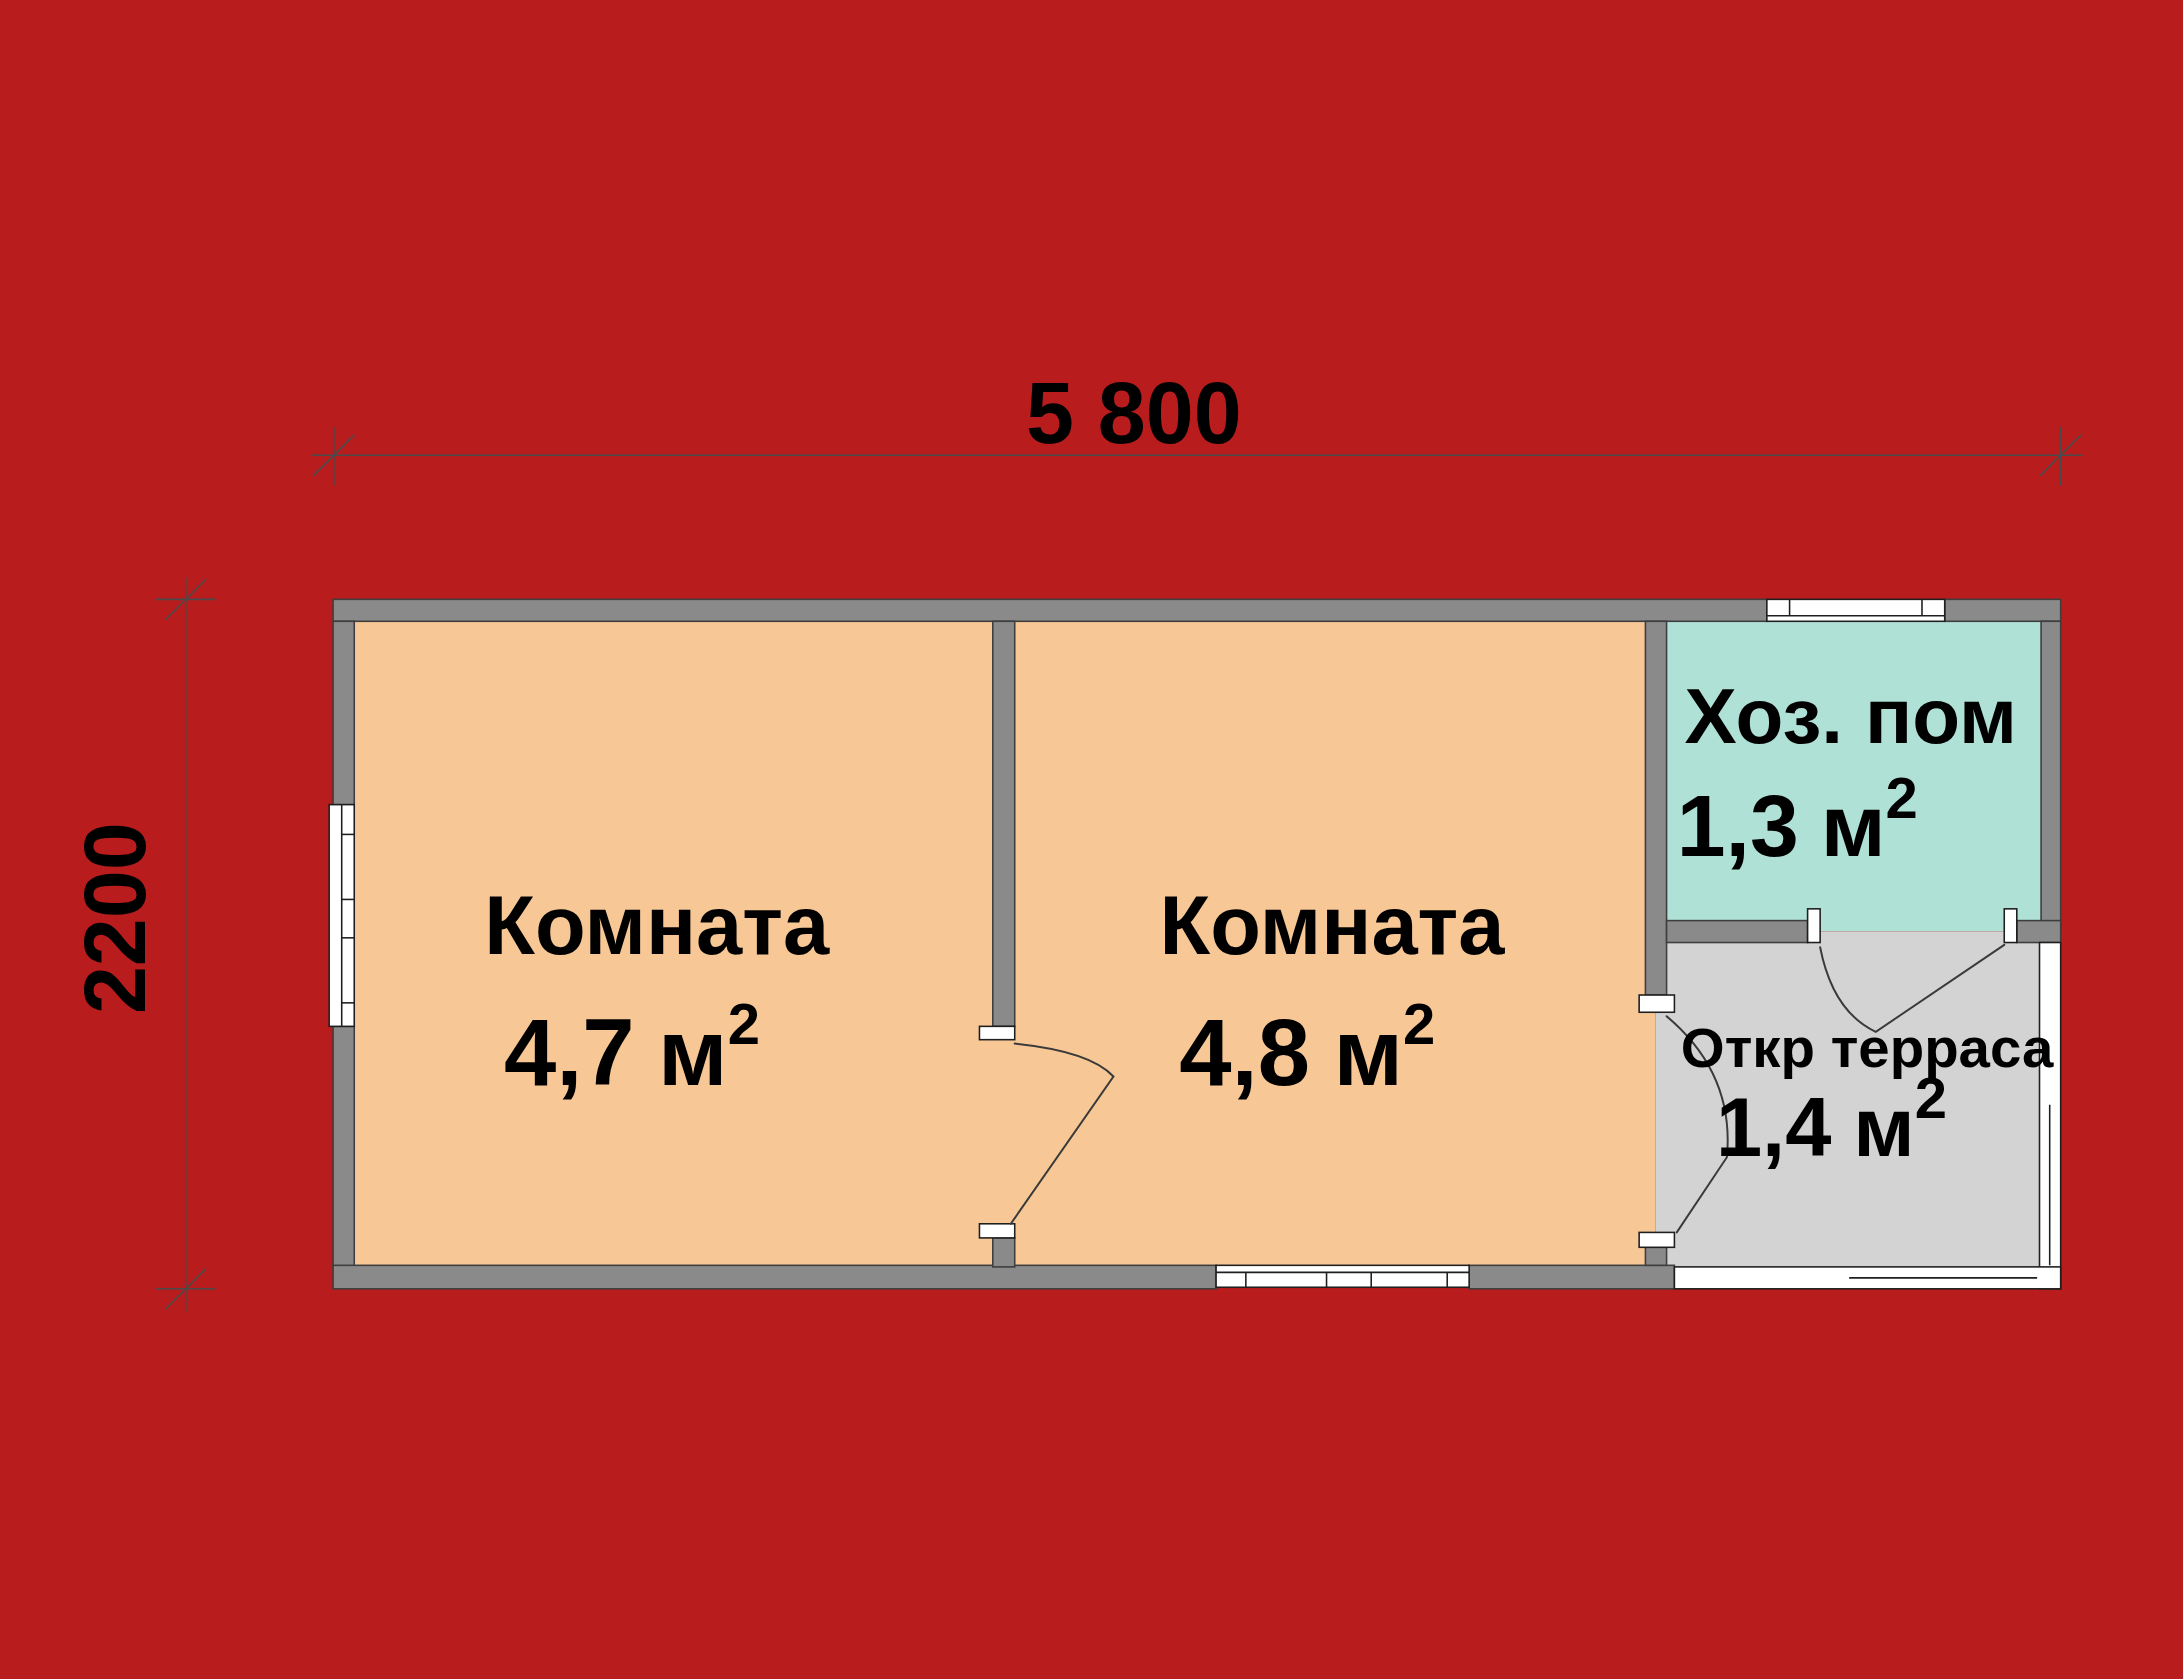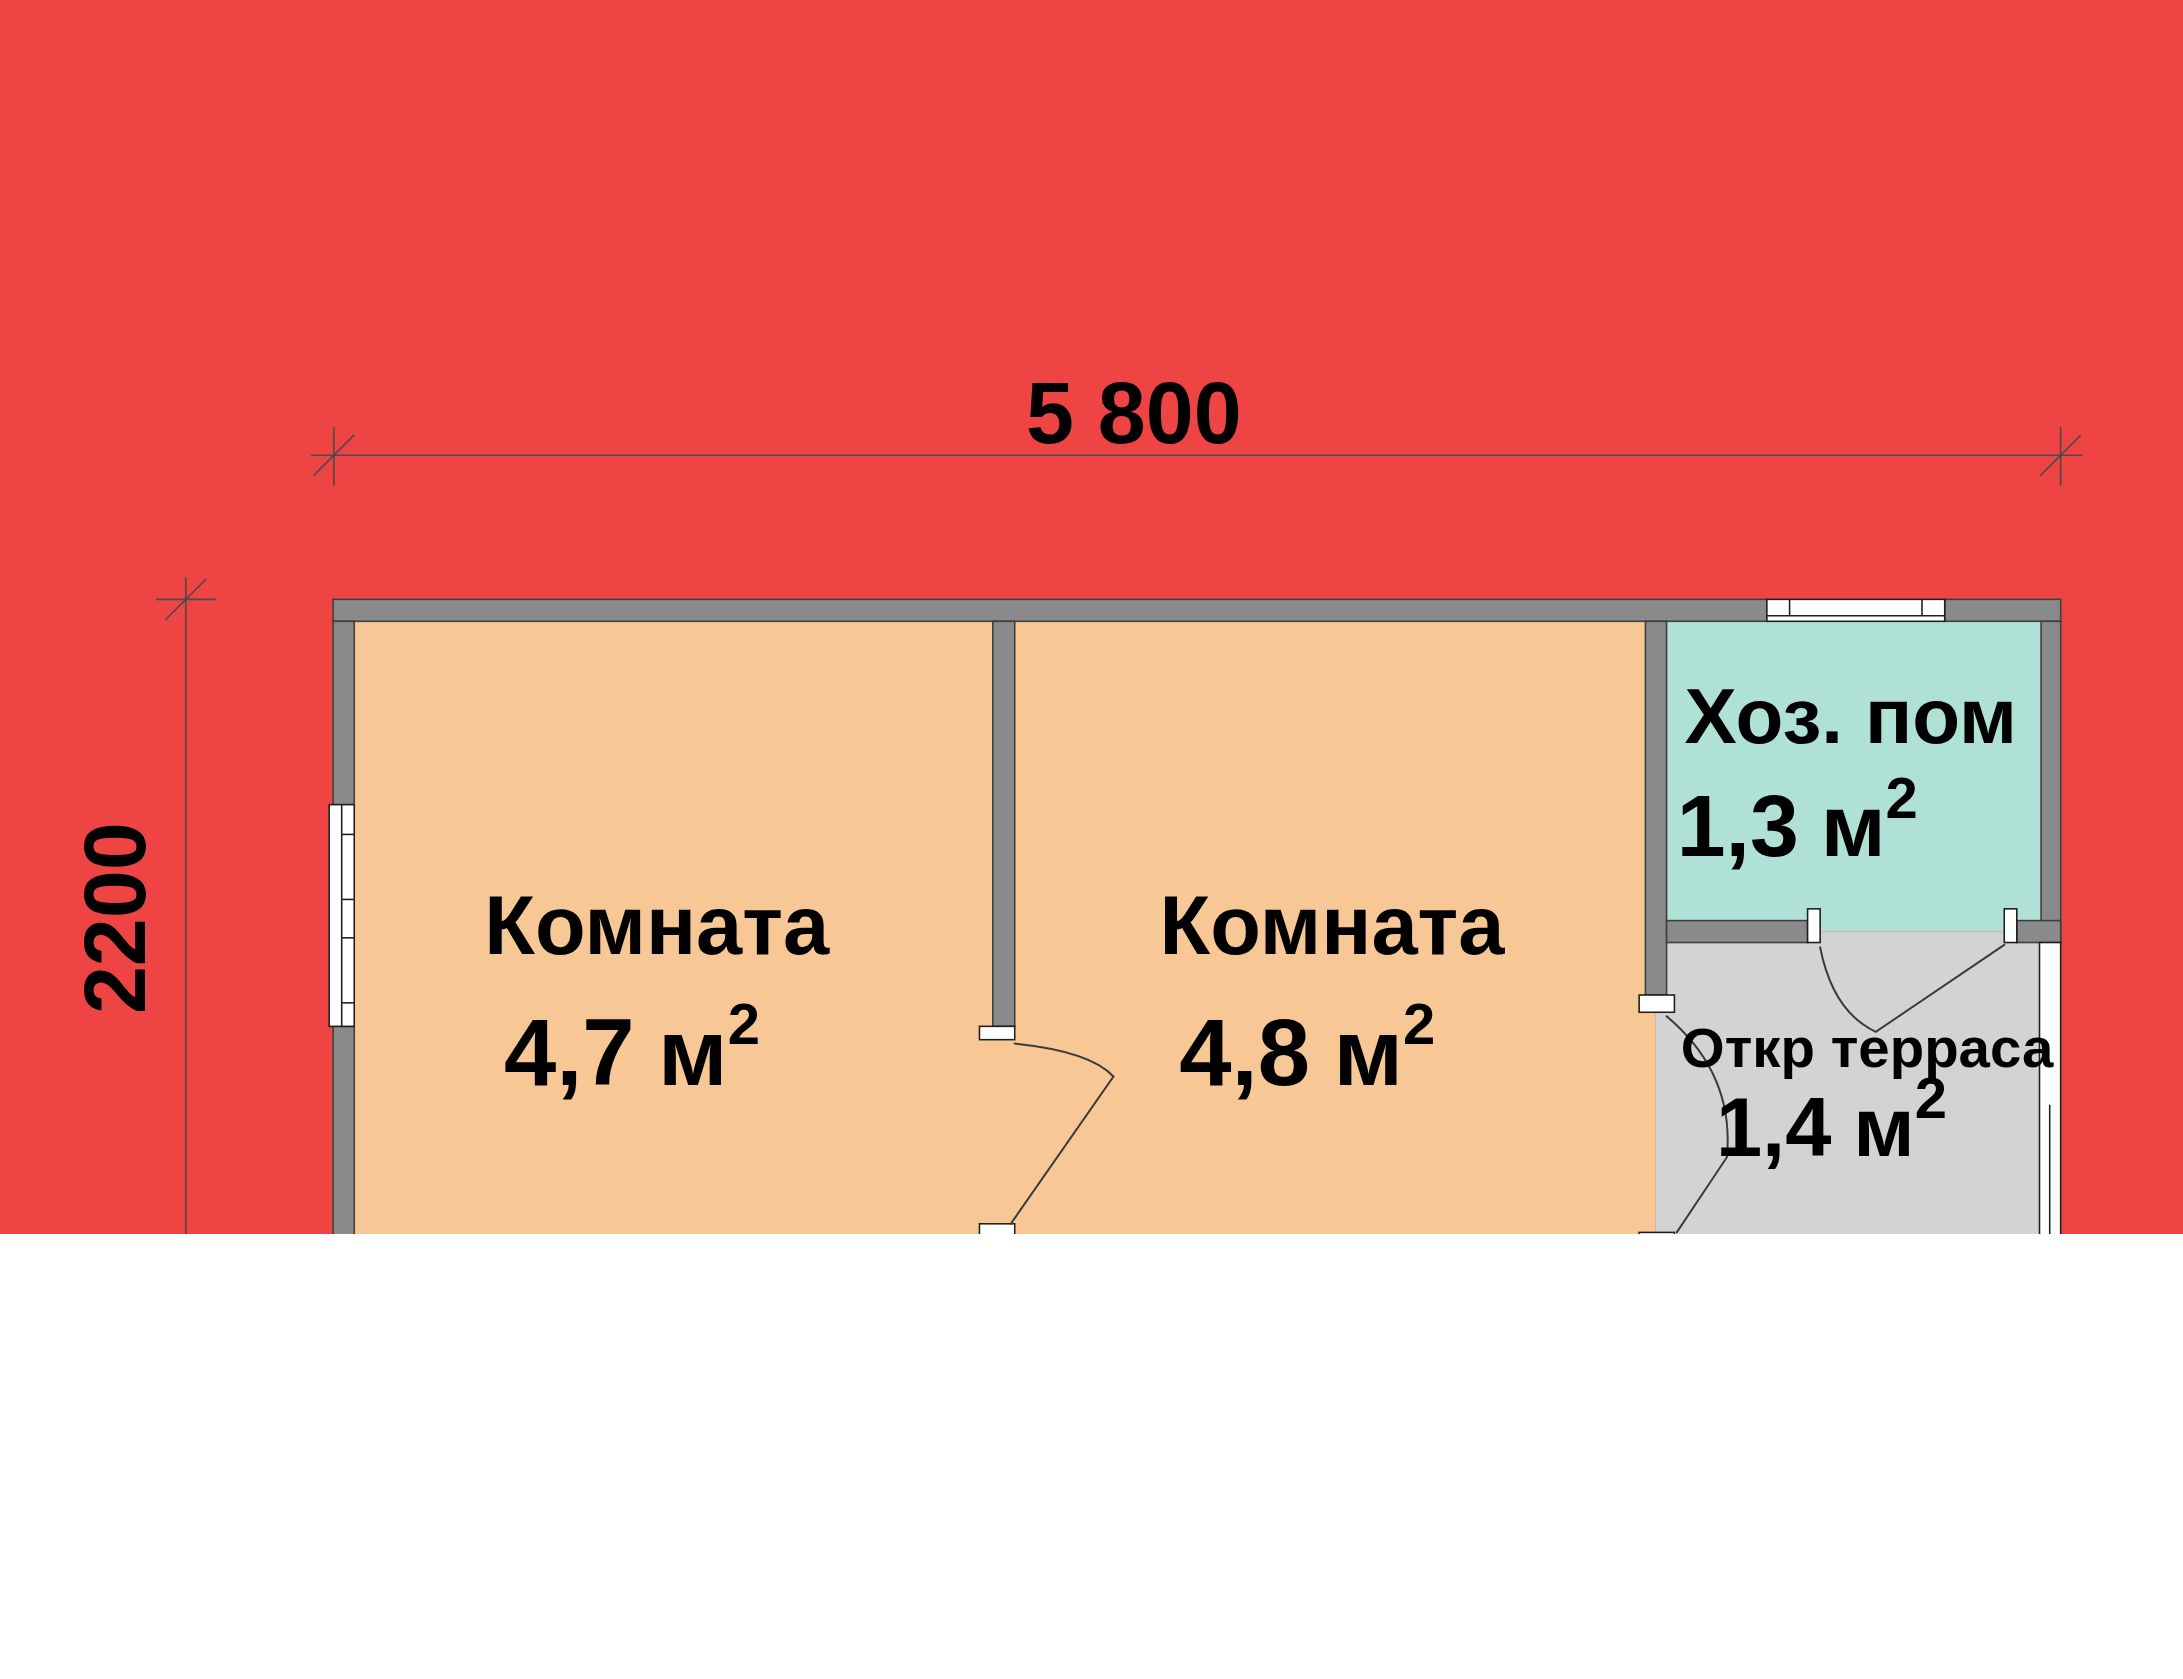--- a/index.html
+++ b/index.html
@@ -1,19 +1,19 @@
 <!DOCTYPE html>
 <html style="font-size:12.5px"><head>
 <meta charset="utf-8">
 <style>
   html,body{margin:0;padding:0;background:#ffffff;}
   .stage{
     position:relative;
-    width:2183px;height:1234px;
-    background:#ef4444;
+    width:2183px;height:1679px;
+    background:#b91c1c;
     font-family:"Liberation Sans", sans-serif;
   }
   svg{position:absolute;left:0;top:0;}
   text{
     font-family:"Liberation Sans", sans-serif;
     font-weight:bold;
     fill:#000000;
   }
   .dim-text{font-size:110px;}
   .room-name{font-size:106px;}

